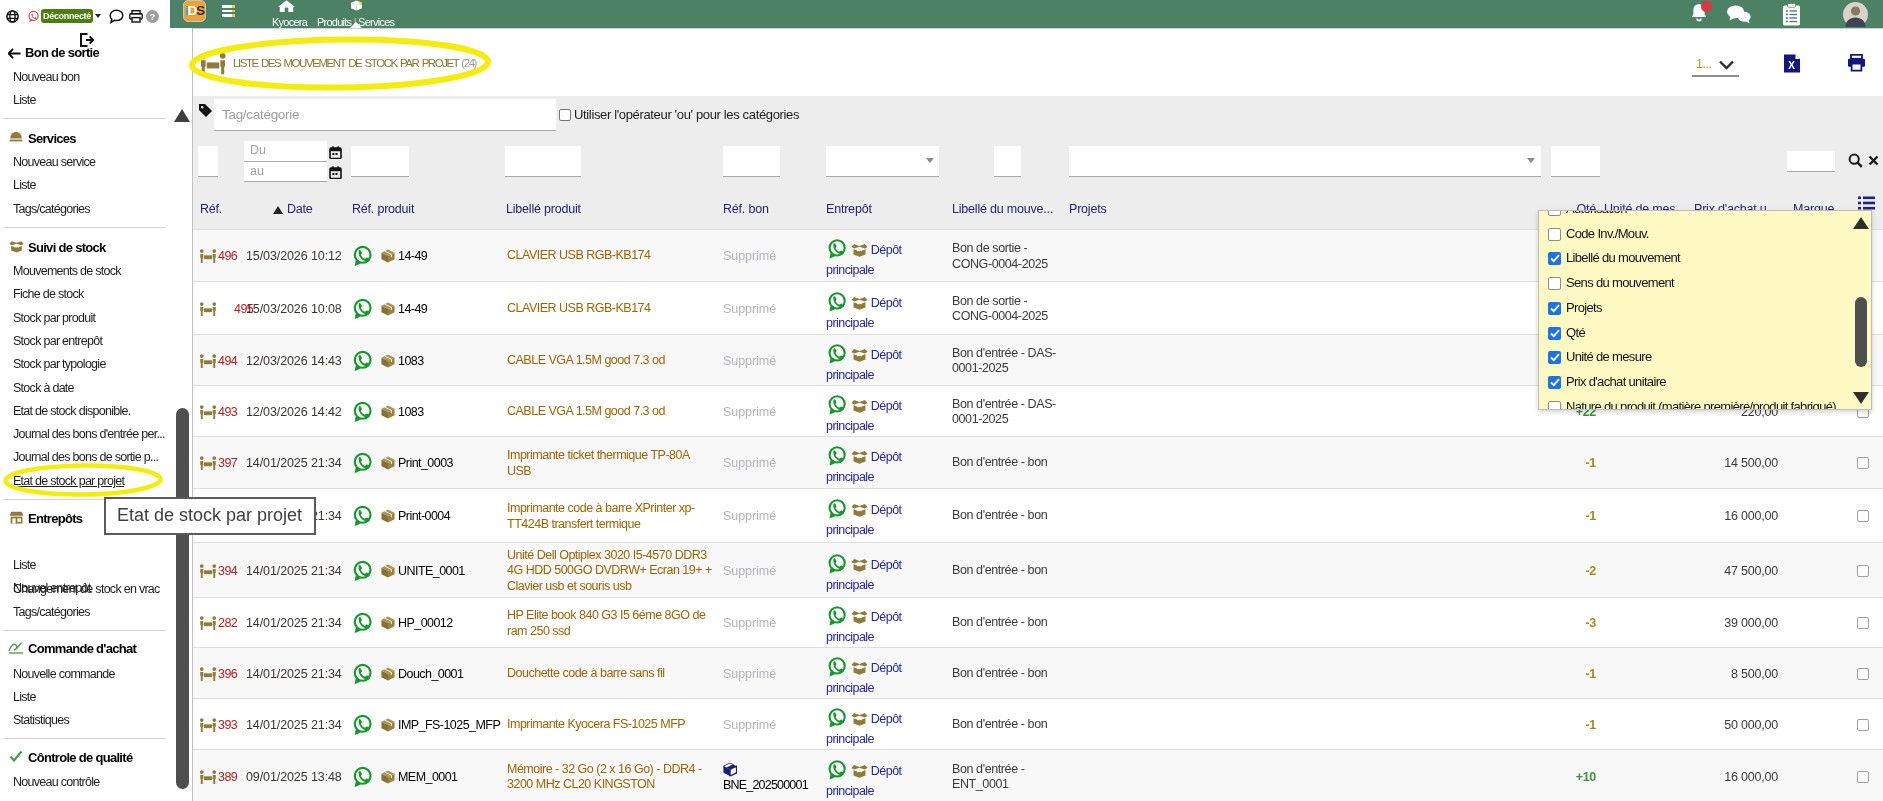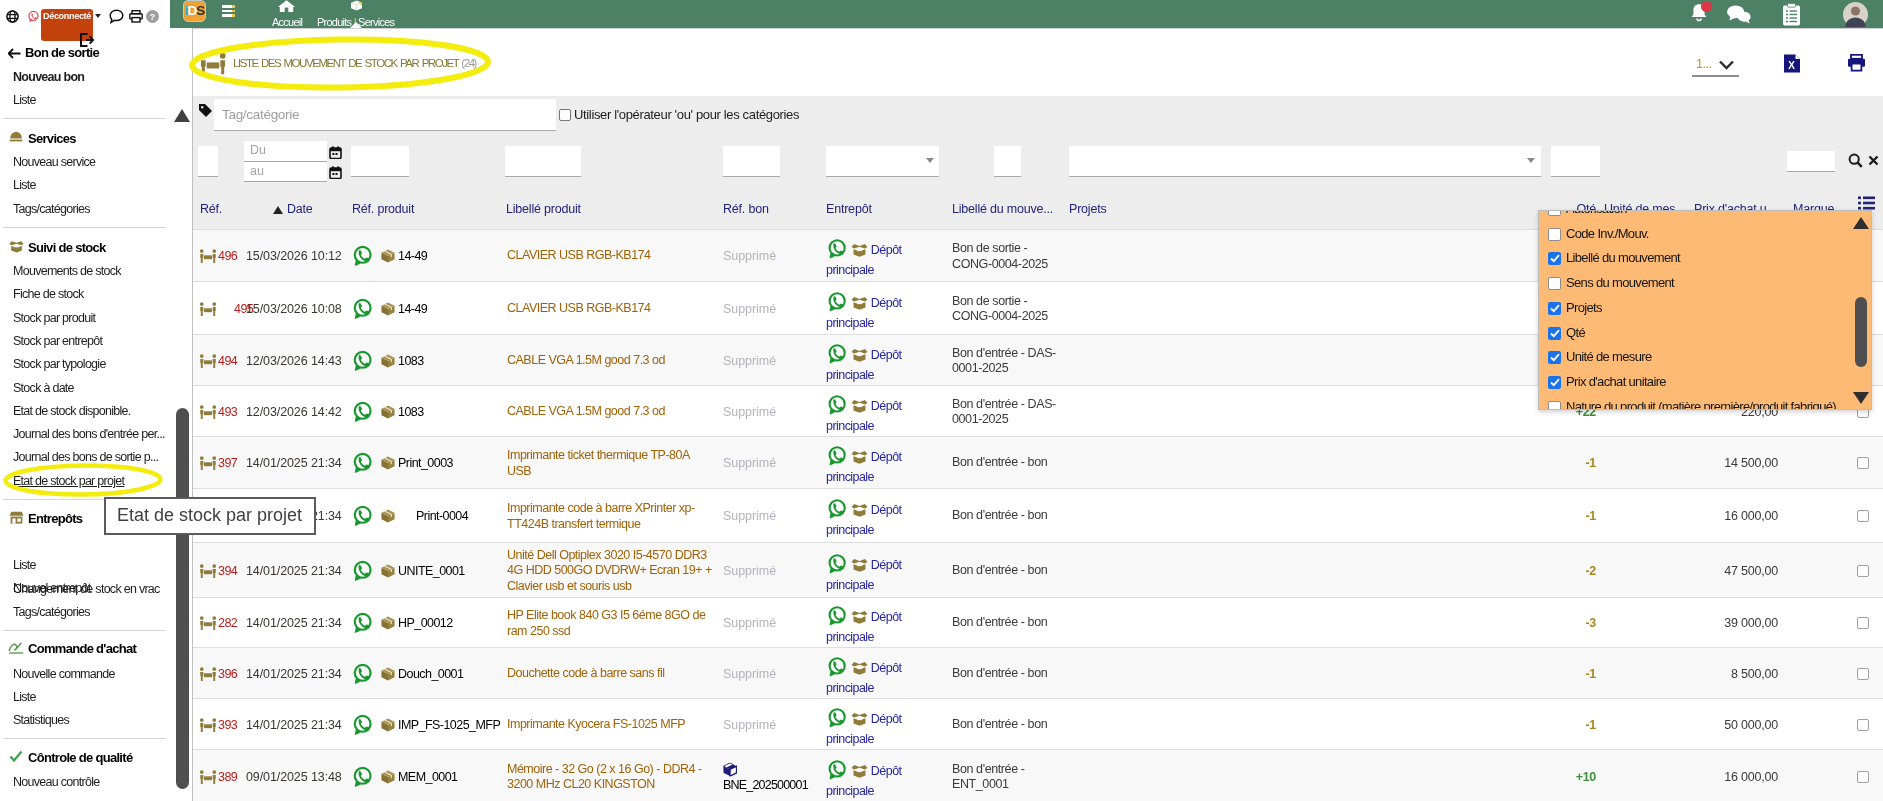--- a/index.html
+++ b/index.html
@@ -71,42 +71,42 @@
 <circle cx="6.5" cy="6.5" r="5.6" fill="none" stroke="#111" stroke-width="1.5"></circle>
 <ellipse cx="6.5" cy="6.5" rx="2.6" ry="5.6" fill="none" stroke="#111" stroke-width="1.3"></ellipse>
 <line x1="0.9" y1="4.6" x2="12.1" y2="4.6" stroke="#111" stroke-width="1.3"></line>
 <line x1="0.9" y1="8.4" x2="12.1" y2="8.4" stroke="#111" stroke-width="1.3"></line>
   </svg>
 <svg class="a" style="left:27px;top:10px" width="13" height="13" viewBox="0 0 32 32">
 <circle cx="16" cy="14.6" r="11.2" fill="none" stroke="#e04455" stroke-width="3"></circle>
 <path d="M5.6 29.8 L7.4 20.6 L14.4 25.9 Z" fill="#e04455"></path>
 <path d="M11.1 9.4 c.6-1.3 1.6-1.4 2.3-.3 l1.3 2.1 c.5.8.3 1.6-.4 2.2 -.6.5-.7 1-.3 1.7 .9 1.6 2.2 2.9 3.9 3.8 .7.3 1.3.2 1.7-.4 .5-.8 1.4-1 2.2-.5 l2 1.2 c1 .6 1.1 1.5.2 2.3 -1 .9-2.3 1.3-3.6.9 -3.9-1-7-3.5-8.7-7.1 -.7-1.4-.9-2.9-.6-4.2 z" fill="#e04455"></path>
   </svg>
-<div class="a " style="left:41px;top:9px;width:52px;height:32px;background:#c2410c;border-radius:3px;color:#fff;font-size:9px;font-weight:bold;text-align:center;line-height:14px;letter-spacing:-0.3px">Déconnecté</div>
+<div class="a " style="left:41px;top:9px;width:52px;height:14px;background:#4d7c0f;border-radius:3px;color:#fff;font-size:9px;font-weight:bold;text-align:center;line-height:14px;letter-spacing:-0.3px">Déconnecté</div>
 <div class="a" style="left:95px;top:14px;width:0;height:0;border-left:3.5px solid transparent;border-right:3.5px solid transparent;border-top:4.5px solid #222"></div>
 <svg class="a" style="left:109px;top:9px" width="15" height="15" viewBox="0 0 15 15">
 <path d="M7.5 1.2 c3.6 0 6.3 2.3 6.3 5.2 s-2.7 5.2-6.3 5.2 c-.7 0-1.4-.1-2-.3 L2 13.4 l.8-3 C1.7 9.4 1.2 8.1 1.2 6.4 1.2 3.5 3.9 1.2 7.5 1.2 Z" fill="none" stroke="#111" stroke-width="1.5"></path>
   </svg>
 <svg class="a" style="left:129px;top:10px" width="14" height="13" viewBox="0 0 14 13">
 <rect x="3" y="0.7" width="8" height="3" fill="none" stroke="#111" stroke-width="1.4"></rect>
 <rect x="0.8" y="3.7" width="12.4" height="5.4" rx="1" fill="none" stroke="#111" stroke-width="1.4"></rect>
 <rect x="3" y="7.6" width="8" height="4.4" fill="#fff" stroke="#111" stroke-width="1.4"></rect>
   </svg>
 <div class="a " style="left:146px;top:10px;width:13px;height:13px;background:#9d9d9d;border-radius:50%;color:#fff;font-size:9.5px;font-weight:bold;text-align:center;line-height:13px">?</div>
 <div class="a " style="left:170px;top:0px;width:1713px;height:28px;background:#4d8165"></div>
 <div class="a " style="left:183px;top:0px;width:23px;height:22px;background:#efa233;border:1.5px solid #b7cdc9;border-radius:5px;box-sizing:border-box;overflow:hidden"></div>
 <div class="a " style="left:185px;top:3px;font-size:13.5px;font-weight:bold;letter-spacing:-1.2px"><span style="color:#2aa9d2">i</span><span style="color:#fff">D</span><span style="color:#30302e">S</span></div>
 <div class="a " style="left:222px;top:5px;width:13px;height:2.6px;background:linear-gradient(to right,#fff 75%,#edc84f 75%)"></div>
 <div class="a " style="left:222px;top:9.5px;width:13px;height:2.6px;background:linear-gradient(to right,#fff 75%,#edc84f 75%)"></div>
 <div class="a " style="left:222px;top:14px;width:13px;height:2.6px;background:linear-gradient(to right,#fff 75%,#edc84f 75%)"></div>
 <svg class="a" style="left:277px;top:0px" width="19" height="12" viewBox="0 0 19 12">
 <path d="M9.5 0.3 L18 7 L16.2 7 L16.2 12 L2.8 12 L2.8 7 L1 7 Z" fill="#fff"></path>
 <rect x="7.7" y="7.6" width="3.6" height="4.4" fill="#4d8165"></rect>
   </svg>
-<div class="a " style="left:272px;top:16px;color:#fff;font-size:11px;letter-spacing:-0.75px">Accueil</div>
+<div class="a " style="left:272px;top:16px;color:#fff;font-size:11px;letter-spacing:-0.75px">Kyocera</div>
 <svg class="a" style="left:350px;top:0px" width="13" height="11" viewBox="0 0 16 14">
 <polygon points="8,0.5 15,3.5 8,6.5 1,3.5" fill="#fff"></polygon>
 <polygon points="1,3.5 8,6.5 8,13.5 1,10.5" fill="#fff"></polygon>
 <polygon points="8,6.5 15,3.5 15,10.5 8,13.5" fill="#fff"></polygon>
 <polygon points="10.5,1.6 15,3.5 15,7 11.5,5.1" fill="#f0d050"></polygon>
   </svg>
 <div class="a " style="left:317px;top:16px;color:#fff;font-size:11px;letter-spacing:-0.75px">Produits <span style="color:#f3d34a">|</span> Services</div>
 <div class="a" style="left:349px;top:22px;width:0;height:0;border-left:7px solid transparent;border-right:7px solid transparent;border-bottom:7px solid #fff"></div>
 <svg class="a" style="left:1689px;top:3px" width="20" height="21" viewBox="0 0 20 21">
 <path d="M10 1.2 c3.4 0 5.6 2.4 5.6 5.8 l0 4.4 l1.8 2.6 l-14.8 0 l1.8 -2.6 l0 -4.4 c0 -3.4 2.2 -5.8 5.6 -5.8 Z" fill="#fff"></path>
@@ -139,21 +139,21 @@
 <path d="M2.5 25 c0-6 4.5-9.5 10-9.5 s10 3.5 10 9.5 Z" fill="#3e4456"></path>
   </svg>
 <svg class="a" style="left:79px;top:33px" width="15" height="14" viewBox="0 0 15 14">
 <path d="M8.5 1 L2 1 L2 13 L8.5 13" fill="none" stroke="#111" stroke-width="2"></path>
 <path d="M7 7 L13.6 7 M10.6 3.4 L14.2 7 L10.6 10.6" fill="none" stroke="#111" stroke-width="2"></path>
   </svg>
 <svg class="a" style="left:8px;top:48px" width="13" height="11" viewBox="0 0 13 11">
 <path d="M0.5 5.5 L12.5 5.5 M5 1 L0.5 5.5 L5 10" fill="none" stroke="#111" stroke-width="1.8"></path>
   </svg>
 <div class="a sideb" style="left:25px;top:45px;">Bon de sortie</div>
-<div class="a side" style="left:13px;top:70px;font-weight:bold;">Nouveau bon</div>
+<div class="a side" style="left:13px;top:70px;">Nouveau bon</div>
 <div class="a side" style="left:13px;top:93px;">Liste</div>
 <div class="a " style="left:3px;top:118px;width:163px;height:1px;background:#d4d4d4"></div>
 <svg class="a" style="left:9px;top:131px" width="14" height="12" viewBox="0 0 14 12">
 <path d="M7 1 c3.4 0 5.8 2.6 5.8 6.6 L1.2 7.6 C1.2 3.6 3.6 1 7 1 Z" fill="#8f7c3a"></path>
 <rect x="0.6" y="8.6" width="12.8" height="1.8" fill="#8f7c3a"></rect>
   </svg>
 <div class="a sideb" style="left:28px;top:131px;">Services</div>
 <div class="a side" style="left:13px;top:155px;">Nouveau service</div>
 <div class="a side" style="left:13px;top:178px;">Liste</div>
 <div class="a side" style="left:13px;top:202px;">Tags/catégories</div>
@@ -447,21 +447,21 @@
     <div class="cell date" style="left:53px">14/01/2025 21:34</div>
     <div class="cell" style="left:158px">
       <svg width="23" height="23" viewBox="0 0 32 32">
         <use href="#wa"></use>
       </svg>
     </div>
     <div class="cell" style="left:188px;display:flex;align-items:center">
       <svg width="14" height="14" viewBox="0 0 16 16">
         <use href="#cubeo"></use>
       </svg>
-      <span class="lnk" style="margin-left:21px">Print-0004</span>
+      <span class="lnk" style="margin-left:3px">Print-0004</span>
     </div>
     <div class="cell prod" style="left:314px;width:208px">Imprimante code à barre XPrinter xp-TT424B transfert termique</div>
     <div class="cell sup" style="left:530px">Supprimé</div>
     <div class="cell ent" style="left:633px;width:104px;margin-top:3px"><svg style="display:inline;vertical-align:-6px" width="22" height="22" viewBox="0 0 32 32">
         <use href="#wa"></use>
       </svg> <svg style="display:inline;vertical-align:-3px" width="17" height="14" viewBox="0 0 18 15">
         <use href="#obox"></use>
       </svg> Dépôt principale</div>
     <div class="cell bon" style="left:759px;width:112px">Bon d'entrée - bon</div>
     <div class="cell qte" style="right:287px;color:#a8871f">-1</div>
@@ -623,21 +623,21 @@
     <div class="cell ent" style="left:633px;width:104px;margin-top:3px"><svg style="display:inline;vertical-align:-6px" width="22" height="22" viewBox="0 0 32 32">
         <use href="#wa"></use>
       </svg> <svg style="display:inline;vertical-align:-3px" width="17" height="14" viewBox="0 0 18 15">
         <use href="#obox"></use>
       </svg> Dépôt principale</div>
     <div class="cell bon" style="left:759px;width:112px">Bon d'entrée - ENT_0001</div>
     <div class="cell qte" style="right:287px;color:#3e8f3e">+10</div>
     <div class="cell prix" style="right:105px">16 000,00</div>
     <div class="cb" style="right:14px;top:50%;transform:translateY(-50%)"></div>
   </div>
-<div class="a" style="left:1538px;top:210px;width:332px;height:198px;background:#fdba74;border:1px solid #bdbdbd;box-shadow:0 2px 5px rgba(0,0,0,0.18);overflow:hidden">
+<div class="a" style="left:1538px;top:210px;width:332px;height:198px;background:#fef9c3;border:1px solid #bdbdbd;box-shadow:0 2px 5px rgba(0,0,0,0.18);overflow:hidden">
     <div class="ddi" style="top:-13.0px">
       <span class="bx"></span>
       <span class="lb">Autorisation</span>
     </div>
     <div class="ddi" style="top:11.7px">
       <span class="bx"></span>
       <span class="lb">Code Inv./Mouv.</span>
     </div>
     <div class="ddi" style="top:36.4px">
       <span class="bxc">

